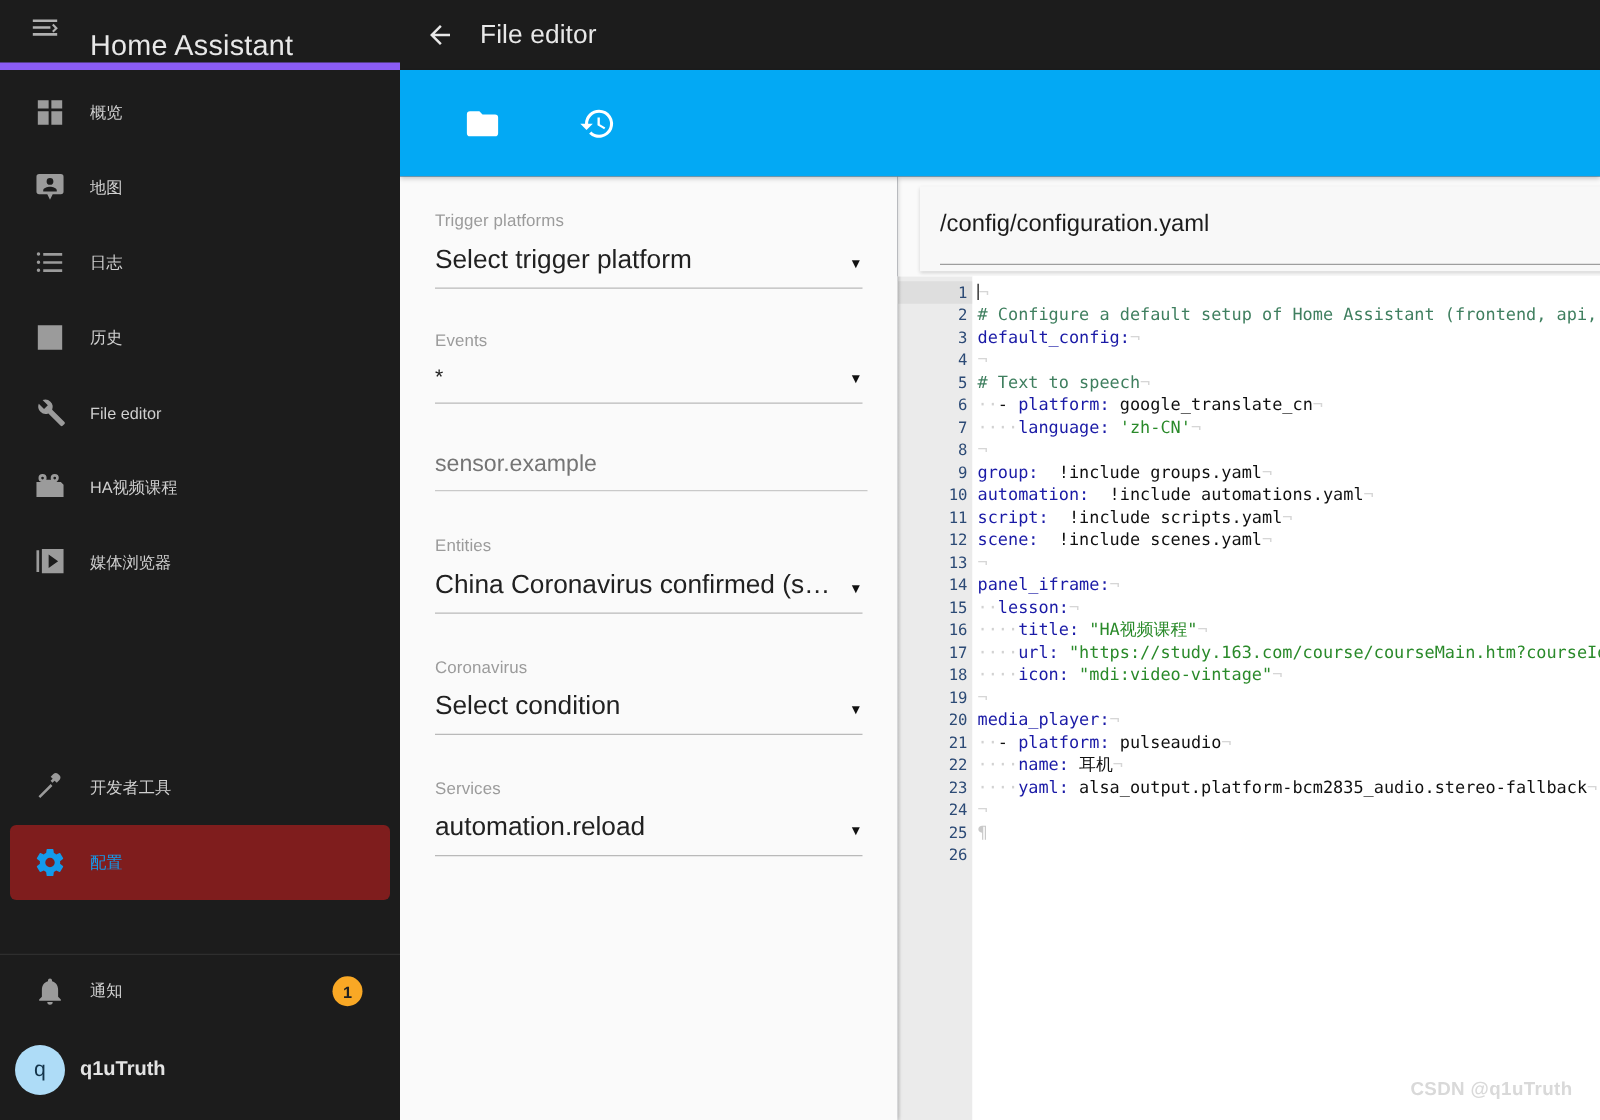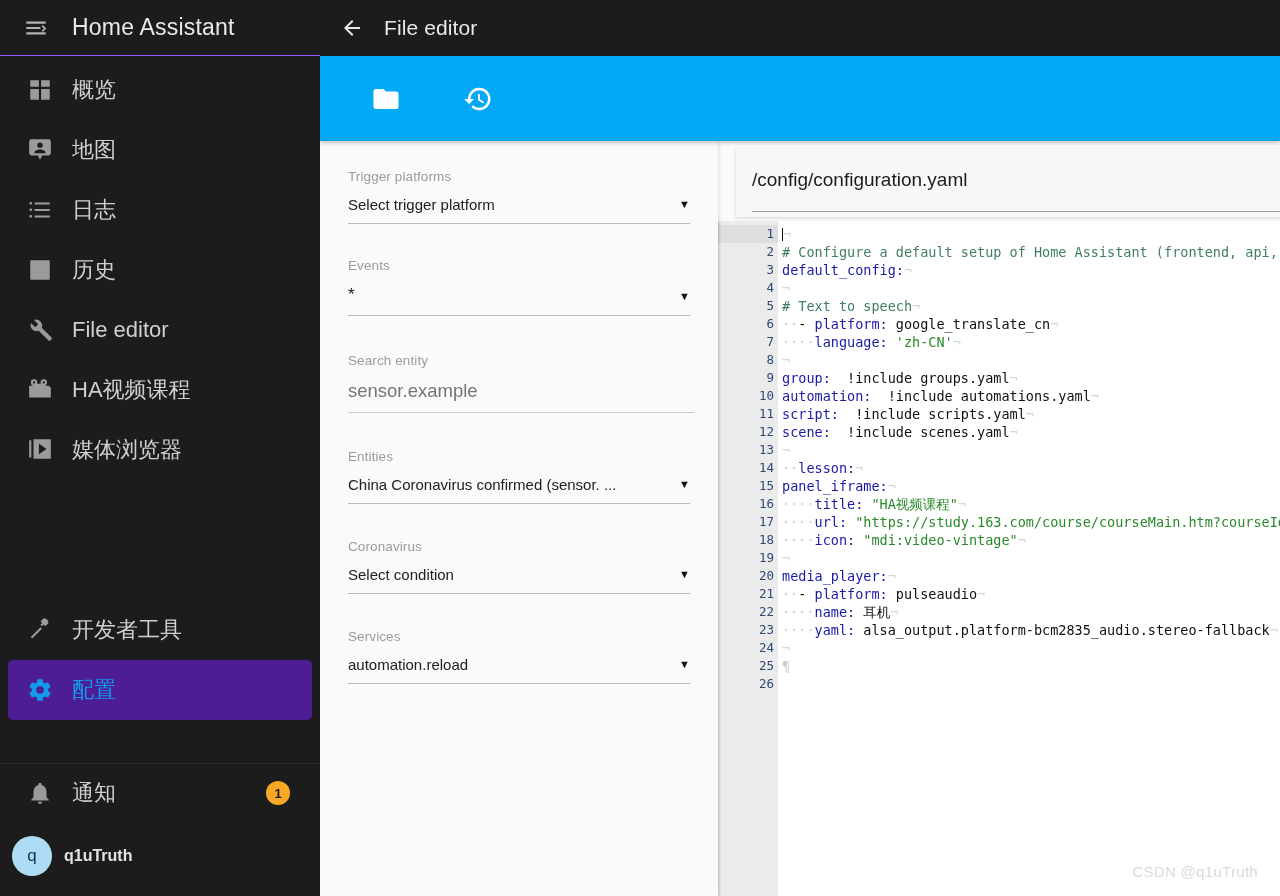--- a/index.html
+++ b/index.html
@@ -16,44 +16,44 @@
     width: 320px; height: 896px;
     background: #1c1c1c;
     color: #b5b5b5;
     flex: 0 0 320px;
     position: relative;
     display: flex; flex-direction: column;
     z-index: 5;
   }
   .sb-header {
     height: 56px; flex: 0 0 56px;
-    display: flex; align-items: center;
-    border-bottom: 1px solid #8b5cf6;
+    display: flex; align-items: flex-end;
+    border-bottom: 6px solid #8b5cf6;
   }
   .sb-menu-btn {
     width: 72px; height: 56px;
     display: flex; align-items: center; justify-content: center;
     cursor: pointer;
   }
   .sb-title {
     font-size: 23px; color: #e8e8e8; font-weight: 400;
     letter-spacing: .2px;
   }
   .sb-scroll { flex: 1 1 auto; padding-top: 4px; overflow: hidden; }
   .sb-item {
     height: 60px; display: flex; align-items: center;
     margin: 0 8px; border-radius: 5px;
     cursor: pointer; position: relative;
   }
   .sb-item .ico {
     width: 64px; flex: 0 0 64px;
     display: flex; align-items: center; justify-content: center;
   }
-  .sb-item .lbl { font-size: 22px; color: #cfcfcf; }
-  .sb-item.active { background: #4c1d95; text-align: center; }
+  .sb-item .lbl { font-size: 13px; color: #cfcfcf; }
+  .sb-item.active { background: #7f1d1d; text-align: center; }
   .sb-item.active .lbl { color: #139aeb; }
   .sb-item.active .ico svg { fill: #139aeb; }
   .sb-item svg { fill: #9b9b9b; }
   .sb-spacer { flex: 1 1 auto; }
   .sb-divider { height: 1px; background: #2e2e2e; margin: 6px 0 0 0; }
   .sb-bottom { flex: 0 0 auto; padding-bottom: 6px; }
   .badge {
     margin-left: auto; margin-right: 22px;
     width: 24px; height: 24px; border-radius: 50%;
     background: #f9a825; color: #212121;
@@ -123,21 +123,21 @@
     font-size: 13.5px; color: #9b9b9b;
     margin-bottom: 12px; letter-spacing: .1px;
   }
   .select-row {
     display: flex; align-items: flex-end;
     border-bottom: 1px solid #b9b9b9;
     padding-bottom: 10px;
     cursor: pointer;
   }
   .select-val {
-    font-size: 15px; color: #212121;
+    font-size: 21px; color: #212121;
     white-space: nowrap; overflow: hidden; text-overflow: ellipsis;
     flex: 1 1 auto;
   }
   .caret {
     font-size: 11px; color: #111; margin-left: 8px; line-height: 1;
     padding-bottom: 3px;
   }
   .text-input {
     font-size: 18.5px; color: #c6c6c6;
     border: none; outline: none; background: transparent;
@@ -225,20 +225,21 @@
   .cursor {
     display:inline-block; width:1px; height:13px;
     background:#111; vertical-align:-2px;
   }
 
   .watermark {
     position: absolute; right: 22px; bottom: 16px;
     font-size: 15px; color: #d9d9d9;
     letter-spacing: .3px;
     pointer-events: none;
+    font-weight: bold;
   }
 </style>
 </head>
 <body>
 
 <div class="app">
 
   <aside class="sidebar">
     <div class="sb-header">
       <div class="sb-menu-btn">
@@ -386,21 +387,20 @@
 
         <div class="field f-events">
           <div class="field-label">Events</div>
           <div class="select-row">
             <span class="select-val">*</span>
             <span class="caret">▼</span>
           </div>
         </div>
 
         <div class="field f-search">
-          <div class="field-label">Search entity</div>
           <input class="text-input" type="text" placeholder="sensor.example" style="">
         </div>
 
         <div class="field f-entities">
           <div class="field-label">Entities</div>
           <div class="select-row">
             <span class="select-val">China Coronavirus confirmed (sensor. ...</span>
             <span class="caret">▼</span>
           </div>
         </div>
@@ -524,22 +524,22 @@
               <div class="cl"><span class="tok-eol">¬</span></div>
               <div class="cl"><span class="tok-cmt"># Text to speech</span><span class="tok-eol">¬</span></div>
               <div class="cl"><span class="tok-ws">··</span><span class="tok-txt">- </span><span class="tok-key">platform:</span><span class="tok-txt"> google_translate_cn</span><span class="tok-eol">¬</span></div>
               <div class="cl"><span class="tok-ws">····</span><span class="tok-key">language:</span><span class="tok-str"> 'zh-CN'</span><span class="tok-eol">¬</span></div>
               <div class="cl"><span class="tok-eol">¬</span></div>
               <div class="cl"><span class="tok-key">group:</span><span class="tok-txt">  !include groups.yaml</span><span class="tok-eol">¬</span></div>
               <div class="cl"><span class="tok-key">automation:</span><span class="tok-txt">  !include automations.yaml</span><span class="tok-eol">¬</span></div>
               <div class="cl"><span class="tok-key">script:</span><span class="tok-txt">  !include scripts.yaml</span><span class="tok-eol">¬</span></div>
               <div class="cl"><span class="tok-key">scene:</span><span class="tok-txt">  !include scenes.yaml</span><span class="tok-eol">¬</span></div>
               <div class="cl"><span class="tok-eol">¬</span></div>
+              <div class="cl"><span class="tok-key">panel_iframe:</span><span class="tok-eol">¬</span></div>
               <div class="cl"><span class="tok-ws">··</span><span class="tok-key">lesson:</span><span class="tok-eol">¬</span></div>
-              <div class="cl"><span class="tok-key">panel_iframe:</span><span class="tok-eol">¬</span></div>
               <div class="cl"><span class="tok-ws">····</span><span class="tok-key">title:</span><span class="tok-str"> "HA视频课程"</span><span class="tok-eol">¬</span></div>
               <div class="cl"><span class="tok-ws">····</span><span class="tok-key">url:</span><span class="tok-str"> "https://study.163.com/course/courseMain.htm?courseId=</span></div>
               <div class="cl"><span class="tok-ws">····</span><span class="tok-key">icon:</span><span class="tok-str"> "mdi:video-vintage"</span><span class="tok-eol">¬</span></div>
               <div class="cl"><span class="tok-eol">¬</span></div>
               <div class="cl"><span class="tok-key">media_player:</span><span class="tok-eol">¬</span></div>
               <div class="cl"><span class="tok-ws">··</span><span class="tok-txt">- </span><span class="tok-key">platform:</span><span class="tok-txt"> pulseaudio</span><span class="tok-eol">¬</span></div>
               <div class="cl"><span class="tok-ws">····</span><span class="tok-key">name:</span><span class="tok-txt"> 耳机</span><span class="tok-eol">¬</span></div>
               <div class="cl"><span class="tok-ws">····</span><span class="tok-key">yaml:</span><span class="tok-txt"> alsa_output.platform-bcm2835_audio.stereo-fallback</span><span class="tok-eol">¬</span></div>
               <div class="cl"><span class="tok-eol">¬</span></div>
               <div class="cl"><span class="tok-pil">¶</span></div>

